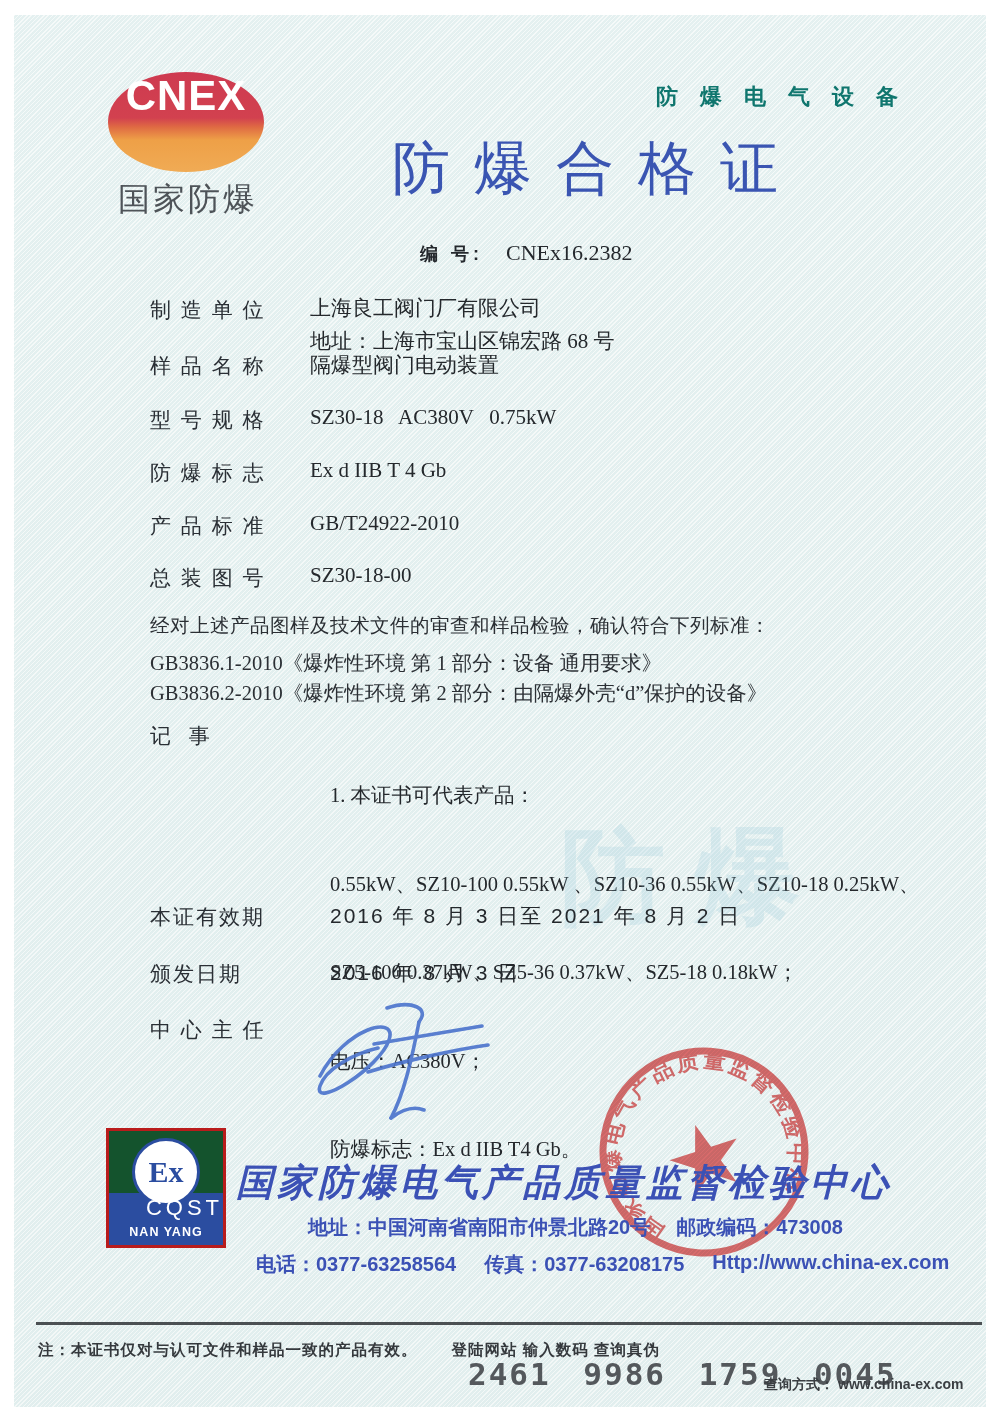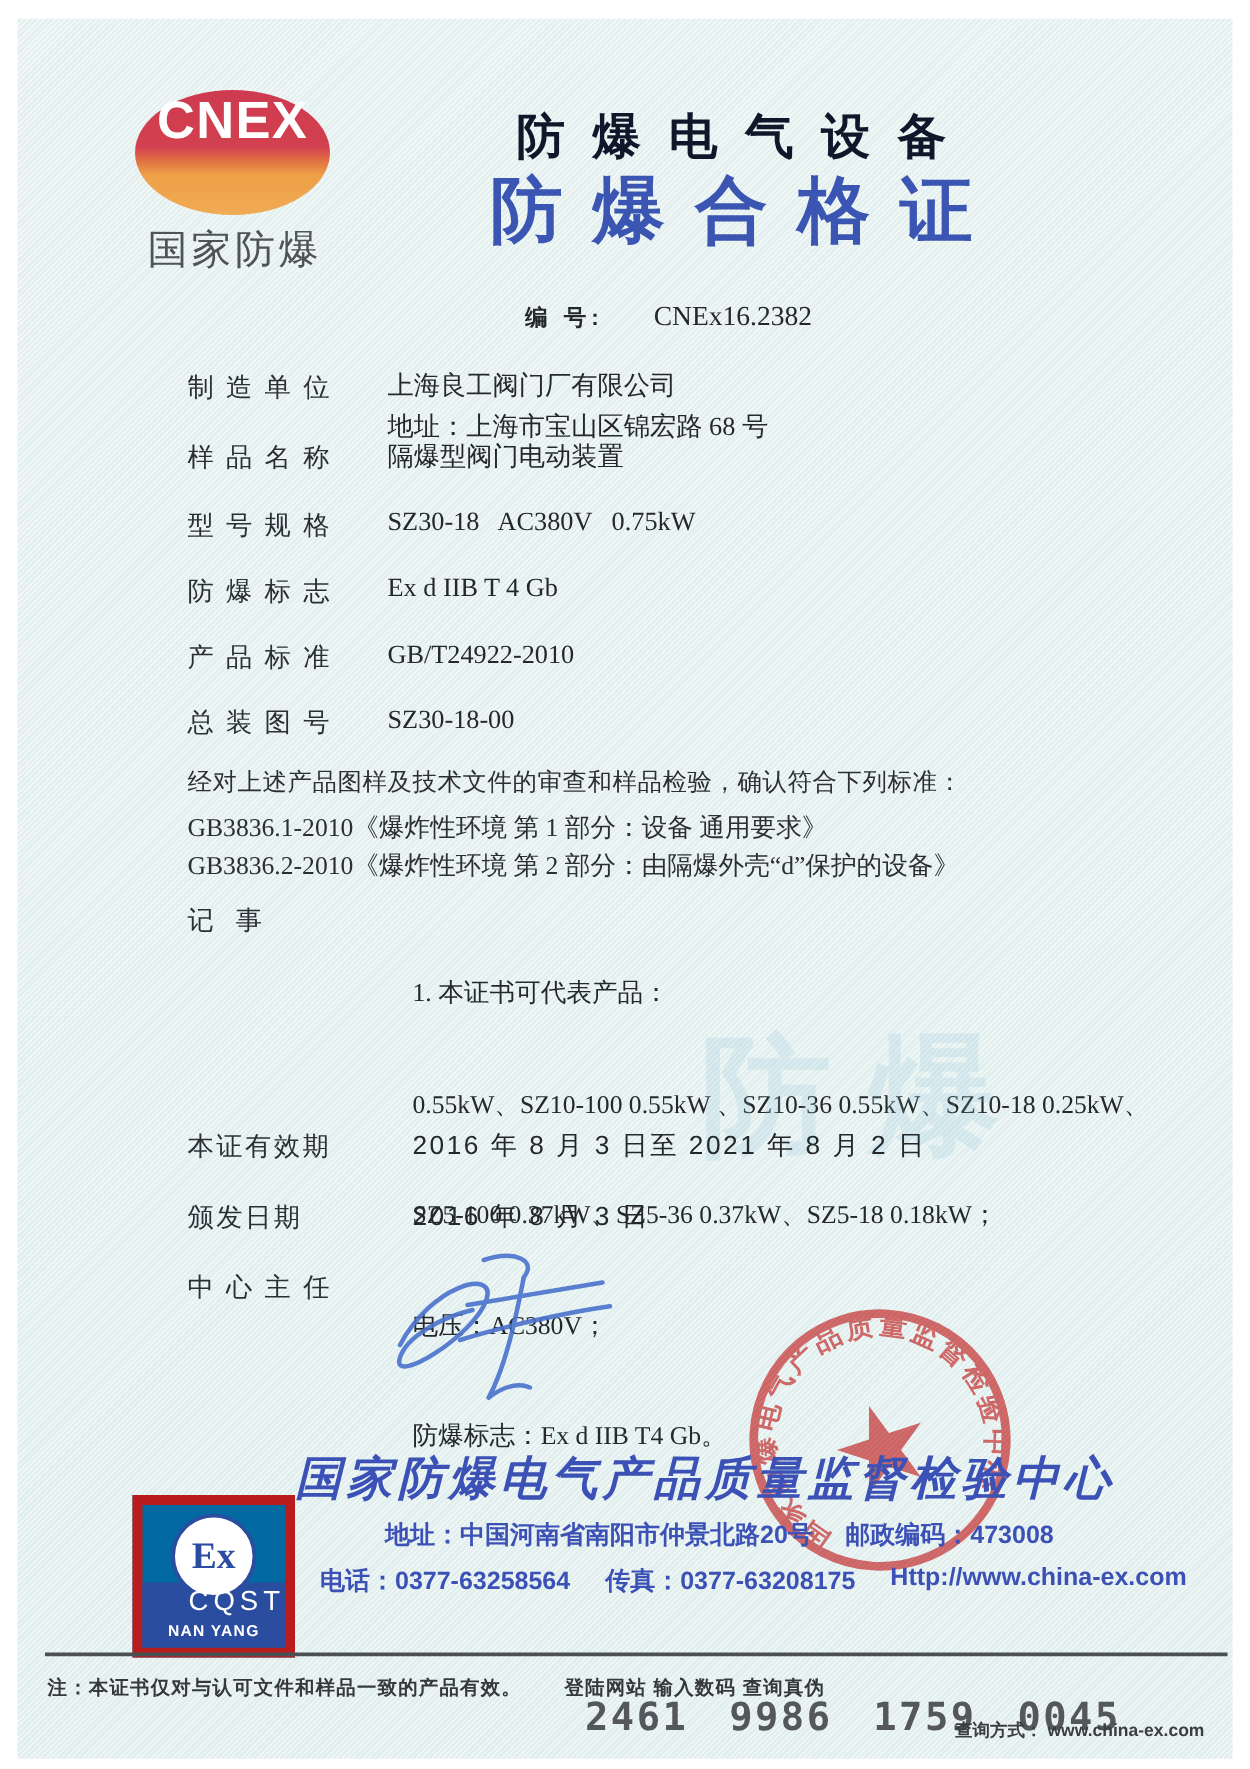--- a/index.html
+++ b/index.html
@@ -10,36 +10,36 @@
       linear-gradient(180deg,#edf5f4 0%,#eaf3f2 60%,#e9f2f1 100%);
   }
   .abs{position:absolute;}
   
   .cnex-oval{left:108px;top:72px;width:156px;height:100px;border-radius:50%;
     background:linear-gradient(180deg,#ce3a50 0%,#d2414f 46%,#df6a43 55%,#eea047 68%,#f0ab55 100%);
     display:flex;align-items:flex-start;justify-content:center;}
   .cnex-text{color:#fff;font-weight:bold;font-size:42px;letter-spacing:1px;font-family:"Liberation Sans",sans-serif;}
   .cnex-caption{left:110px;top:178px;width:156px;text-align:center;font-size:32px;color:#4e5358;letter-spacing:3px;}
   
-  .doc-type{left:250px;top:82px;width:670px;text-align:center;font-size:39px;font-weight:bold;color:#0f172a;letter-spacing:22px;text-indent:22px;}
-  .main-title{left:250px;top:130px;width:670px;text-align:center;font-size:58px;font-weight:bold;color:#3a55b2;letter-spacing:24px;text-indent:24px;}
-  .number-row{left:420px;top:240px;display:flex;gap:40px;align-items:baseline;}
+  .doc-type{left:250px;top:82px;width:670px;text-align:right;font-size:22px;font-weight:bold;color:#0f766e;letter-spacing:22px;text-indent:22px;}
+  .main-title{left:250px;top:130px;width:670px;text-align:center;font-size:58px;font-weight:normal;color:#3a55b2;letter-spacing:24px;text-indent:24px;}
+  .number-row{left:420px;top:240px;display:flex;gap:23px;align-items:baseline;}
   .number-label{font-size:18px;font-weight:bold;color:#24282d;letter-spacing:4px;}
   .number-value{font-size:22px;color:#24282d;font-family:"Liberation Serif",serif;}
   
   .flabel{left:150px;font-size:21px;color:#2a2f35;letter-spacing:2px;white-space:pre;}
   .fvalue{left:310px;font-size:21px;color:#24282c;font-family:"Liberation Serif",serif;white-space:pre;}
   
   .stmt{left:150px;top:612px;width:740px;color:#2b2f34;}
   .stmt-l1{font-size:19.5px;letter-spacing:.5px;margin-bottom:9px;}
   .stmt-l2{font-size:20.5px;font-family:"Liberation Serif",serif;line-height:30px;}
   .notes{left:330px;top:722px;width:590px;font-family:"Liberation Serif",serif;font-size:20.5px;color:#24282c;line-height:29.5px;white-space:pre;}
   .watermark{left:560px;top:808px;font-size:105px;color:rgba(140,195,215,.20);letter-spacing:30px;font-weight:bold;pointer-events:none;}
   
-  .exlogo{left:106px;top:1196px;width:114px;height:114px;border:8px solid #b91c1c;background:#0369a1;}
+  .exlogo{left:106px;top:1128px;width:114px;height:114px;border:3px solid #b91c1c;background:#14532d;}
   .exlogo .band{position:absolute;left:0;right:0;bottom:0;height:52px;background:#2b4da0;}
   .exlogo .circle{position:absolute;left:23px;top:7px;width:62px;height:62px;background:#fff;border:3px solid #2b4da0;border-radius:50%;display:flex;align-items:center;justify-content:center;z-index:2;}
   .exlogo .ex{color:#2b4da0;font-size:30px;font-weight:bold;font-family:"Liberation Serif",serif;}
   .exlogo .cqst{position:absolute;left:0;right:0;bottom:24px;text-align:right;color:#fff;font-size:22px;font-weight:normal;letter-spacing:4px;z-index:3;}
   .exlogo .ny{position:absolute;left:0;right:0;bottom:6px;text-align:center;color:#fff;font-size:12.5px;font-weight:bold;letter-spacing:1px;z-index:3;}
   .org-name{left:236px;top:1158px;width:710px;font-size:37px;font-weight:bold;font-style:italic;color:#3b51b5;font-family:"Liberation Serif",serif;letter-spacing:4px;white-space:nowrap;}
   .org-line{font-size:20px;font-weight:bold;color:#3b51b5;display:flex;}
   .addr-line{left:308px;top:1214px;gap:26px;}
   .tel-line{left:256px;top:1251px;gap:28px;}
   

